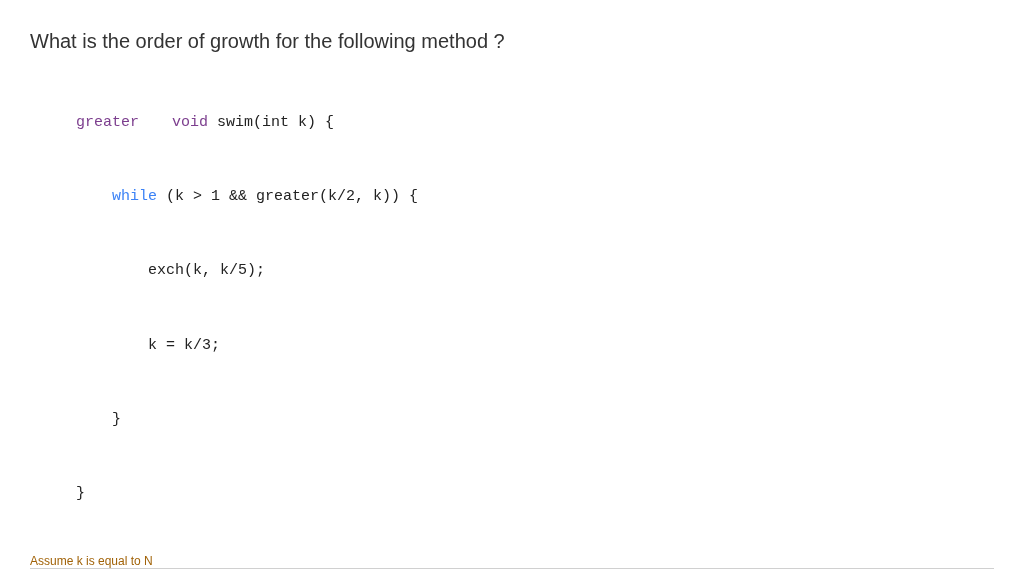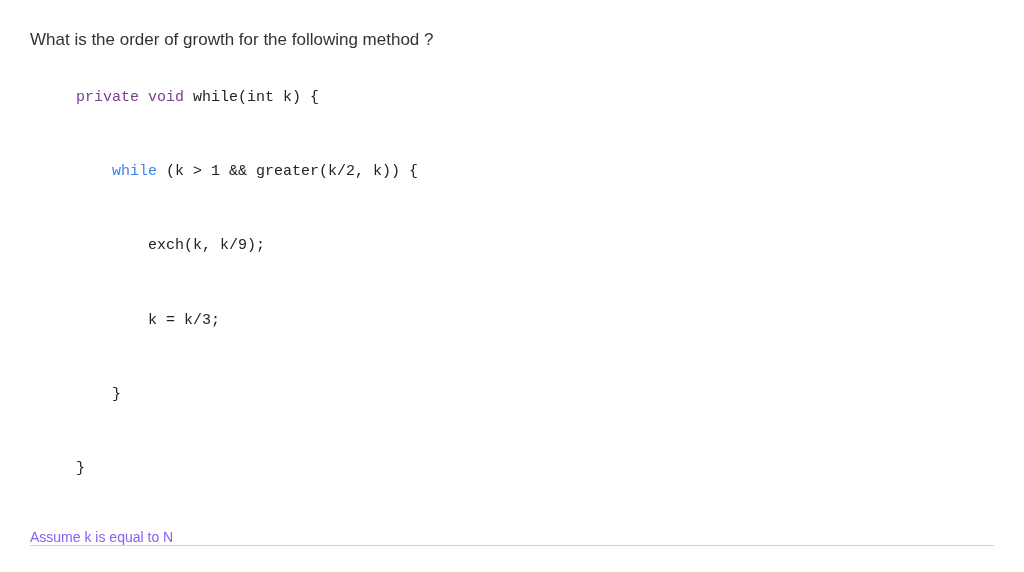--- a/index.html
+++ b/index.html
@@ -12,54 +12,55 @@
       background: #ffffff;
       font-family: Arial, sans-serif;
       font-size: 16px;
       color: #222;
       padding: 30px 30px;
       width: 1024px;
       min-height: 572px;
     }
 
     .question-text {
-      font-size: 17px;
+      font-size: 20px;
       color: #333;
-      margin-bottom: 11px;
+      margin-bottom: 33px;
     }
 
     .code-block {
       font-family: 'Courier New', Courier, monospace;
       font-size: 15px;
       line-height: 1.65;
       margin-bottom: 22px;
       padding-left: 10px;
     }
 
     .code-line {
       display: block;
       white-space: pre;
     }
 
     .kw-private {
       color: #7c3e8e;
     }
     .kw-void {
       color: #7c3e8e;
+      margin-left: 24px;
     }
     .kw-while {
       color: #3b82f6;
     }
     .code-normal {
       color: #222;
     }
 
     .assume-text {
-      font-size: 14px;
-      color: #8b5cf6;
+      font-size: 12px;
+      color: #a16207;
     }
 
     .options-list {
       list-style: none;
       padding: 0;
       margin: 0;
     }
 
     .option-item {
       display: flex;
@@ -73,27 +74,27 @@
       border-top: 1px solid #d0d0d0;
     }
   </style>
 </head>
 <body>
 
 <p class="question-text">What is the order of growth for the following method ?</p>
 
 <div class="code-block">
   <span class="code-line">
-    <span class="kw-private">private </span><span class="kw-void">void </span><span class="code-normal">while(int k) {</span>
+    <span class="kw-private">greater </span><span class="kw-void">void </span><span class="code-normal">swim(int k) {</span>
   </span>
   <span class="code-line">
     <span style="display:inline-block;width:4ch;"></span><span class="kw-while">while </span><span class="code-normal">(k &gt; 1 &amp;&amp; greater(k/2, k)) {</span>
   </span>
   <span class="code-line">
-    <span style="display:inline-block;width:8ch;"></span><span class="code-normal">exch(k, k/9);</span>
+    <span style="display:inline-block;width:8ch;"></span><span class="code-normal">exch(k, k/5);</span>
   </span>
   <span class="code-line">
     <span style="display:inline-block;width:8ch;"></span><span class="code-normal">k = k/3;</span>
   </span>
   <span class="code-line">
     <span style="display:inline-block;width:4ch;"></span><span class="code-normal">}</span>
   </span>
   <span class="code-line">
     <span class="code-normal">}</span>
   </span>

